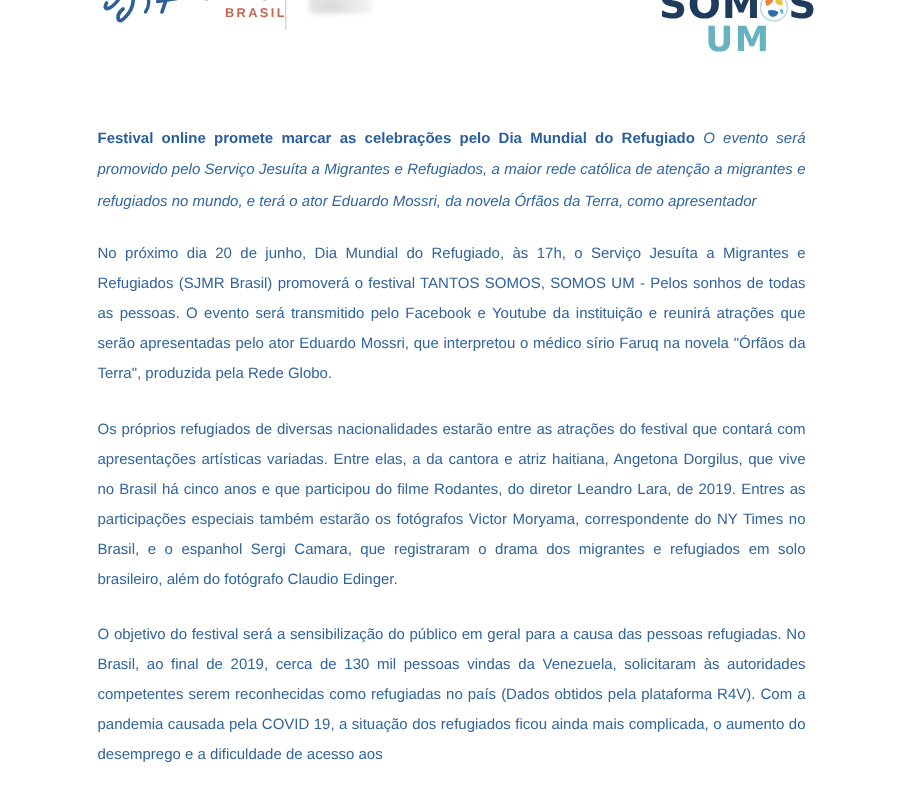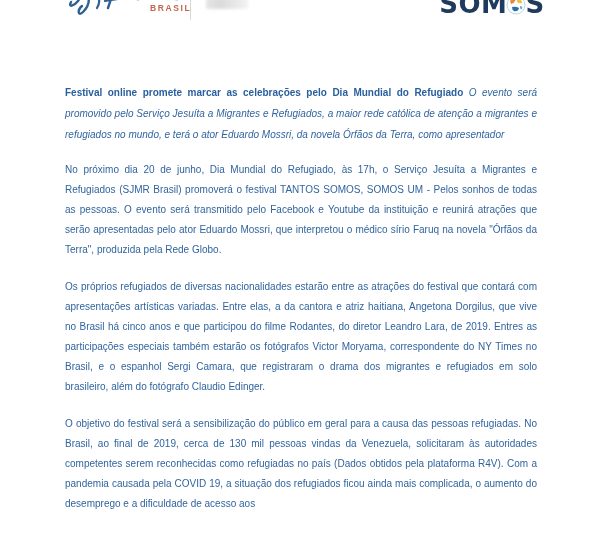--- a/index.html
+++ b/index.html
@@ -65,20 +65,21 @@
         <span class="txt">SOM</span>
         <svg class="globe" viewBox="0 0 20 20">
           <circle cx="10" cy="10" r="9" fill="#ffffff" stroke="#bcd6e4" stroke-width="1"></circle>
           <path d="M4,6 Q7,2 10,4 Q9,8 5,9 Z" fill="#e8883d"></path>
           <path d="M11,3 Q16,4 16,8 Q13,9 11,7 Z" fill="#f0c243"></path>
           <path d="M6,12 Q10,11 13,13 Q12,17 8,16 Q6,15 6,12 Z" fill="#2f6ca8"></path>
           <path d="M14,11 Q17,11 16,14 Q14,15 14,11 Z" fill="#5fb0c0"></path>
         </svg>
         <span class="txt">S</span>
       </div>
+      <div class="um-row" style="color:#67b1c1;">UM</div>
     </div>
 
   </div>
 
   <div class="article">
 
     <p class="lead"><span class="lead-bold">Festival online promete marcar as celebrações pelo Dia Mundial do Refugiado</span> <span class="lead-italic">O evento será promovido pelo Serviço Jesuíta a Migrantes e Refugiados, a maior rede católica de atenção a migrantes e refugiados no mundo, e terá o ator Eduardo Mossri, da novela Órfãos da Terra, como apresentador</span></p>
 
     <p>No próximo dia 20 de junho, Dia Mundial do Refugiado, às 17h, o Serviço Jesuíta a Migrantes e Refugiados (SJMR Brasil) promoverá o festival TANTOS SOMOS, SOMOS UM - Pelos sonhos de todas as pessoas. O evento será transmitido pelo Facebook e Youtube da instituição e reunirá atrações que serão apresentadas pelo ator Eduardo Mossri, que interpretou o médico sírio Faruq na novela "Órfãos da Terra", produzida pela Rede Globo.</p>
 

